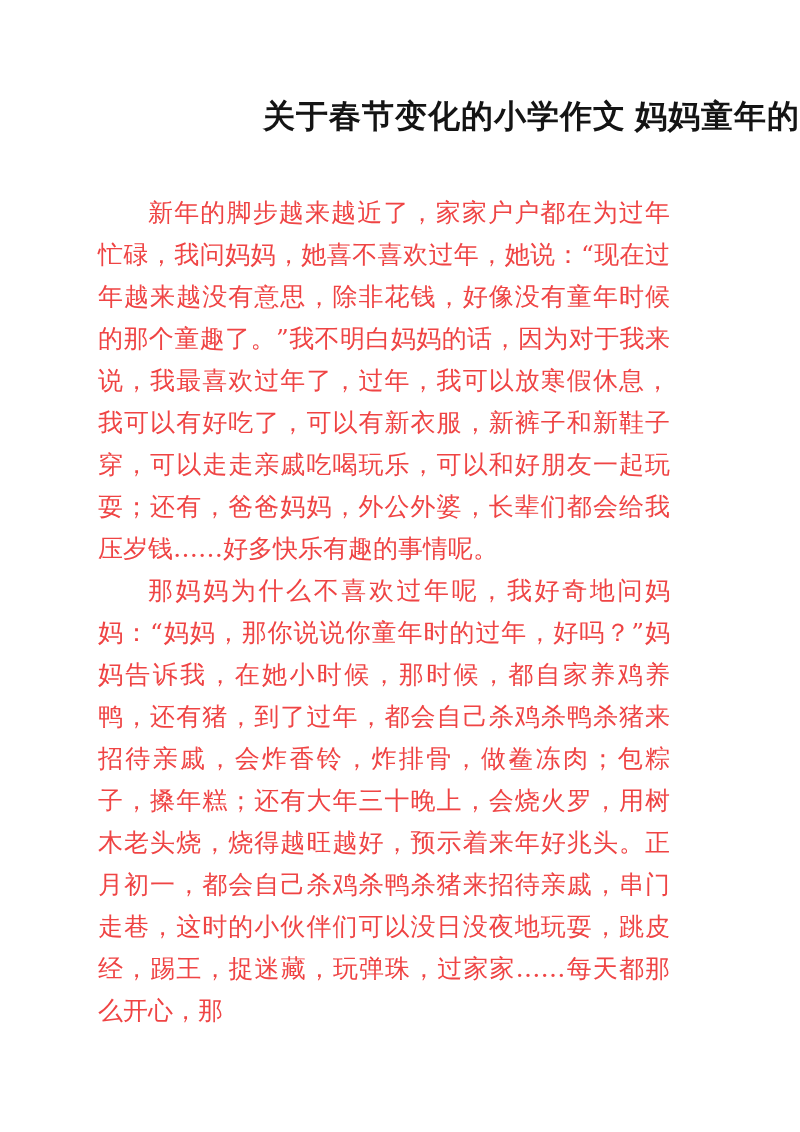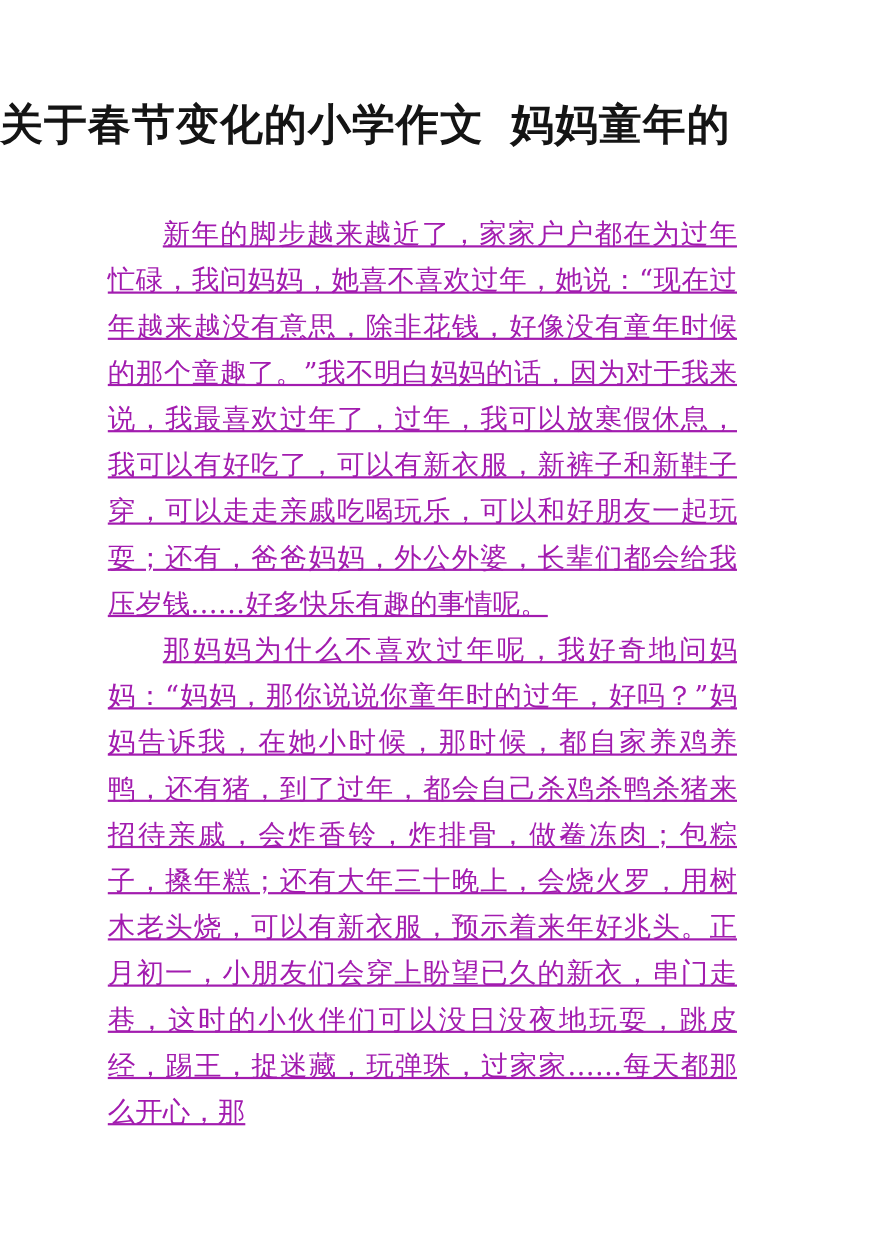--- a/index.html
+++ b/index.html
@@ -13,55 +13,54 @@
     overflow: hidden;
     position: relative;
   }
   .page {
     position: absolute;
     inset: 0;
     background: #ffffff;
   }
   .doc-title {
     margin: 93px 0 0 0;
-    text-align: left;
-    font-family: Liberation Mono, monospace;
+    text-align: right;
+    font-family: Liberation Serif, serif;
     font-weight: 700;
-    font-size: 39px;
+    font-size: 32px;
     line-height: 47px;
     color: #141414;
     letter-spacing: 1px;
   }
   .doc-title .title-line {
     display: block;
   }
   .doc-body {
     margin: 52px 130px 0 98px;
     width: 572px;
   }
   .doc-paragraph {
     margin: 0;
     font-family: "DejaVu Serif", serif;
     font-size: 25px;
     line-height: 42px;
-    color: #a21caf;
+    color: #ef4444;
     text-align: justify;
     text-justify: inter-ideograph;
     text-indent: 2em;
     word-break: break-all;
-    text-decoration: underline;
   }
 </style>
 </head>
 <body>
 
 <div class="page">
 
   <h1 class="doc-title">
     <span class="title-line">关于春节变化的小学作文 妈妈童年的</span>
   </h1>
 
   <div class="doc-body">
     <p class="doc-paragraph">新年的脚步越来越近了，家家户户都在为过年忙碌，我问妈妈，她喜不喜欢过年，她说：“现在过年越来越没有意思，除非花钱，好像没有童年时候的那个童趣了。”我不明白妈妈的话，因为对于我来说，我最喜欢过年了，过年，我可以放寒假休息，我可以有好吃了，可以有新衣服，新裤子和新鞋子穿，可以走走亲戚吃喝玩乐，可以和好朋友一起玩耍；还有，爸爸妈妈，外公外婆，长辈们都会给我压岁钱……好多快乐有趣的事情呢。</p>
-    <p class="doc-paragraph">那妈妈为什么不喜欢过年呢，我好奇地问妈妈：“妈妈，那你说说你童年时的过年，好吗？”妈妈告诉我，在她小时候，那时候，都自家养鸡养鸭，还有猪，到了过年，都会自己杀鸡杀鸭杀猪来招待亲戚，会炸香铃，炸排骨，做鲞冻肉；包粽子，搡年糕；还有大年三十晚上，会烧火罗，用树木老头烧，可以有新衣服，预示着来年好兆头。正月初一，小朋友们会穿上盼望已久的新衣，串门走巷，这时的小伙伴们可以没日没夜地玩耍，跳皮经，踢王，捉迷藏，玩弹珠，过家家……每天都那么开心，那</p>
+    <p class="doc-paragraph">那妈妈为什么不喜欢过年呢，我好奇地问妈妈：“妈妈，那你说说你童年时的过年，好吗？”妈妈告诉我，在她小时候，那时候，都自家养鸡养鸭，还有猪，到了过年，都会自己杀鸡杀鸭杀猪来招待亲戚，会炸香铃，炸排骨，做鲞冻肉；包粽子，搡年糕；还有大年三十晚上，会烧火罗，用树木老头烧，烧得越旺越好，预示着来年好兆头。正月初一，都会自己杀鸡杀鸭杀猪来招待亲戚，串门走巷，这时的小伙伴们可以没日没夜地玩耍，跳皮经，踢王，捉迷藏，玩弹珠，过家家……每天都那么开心，那</p>
   </div>
 
 </div>
 
 </body></html>

